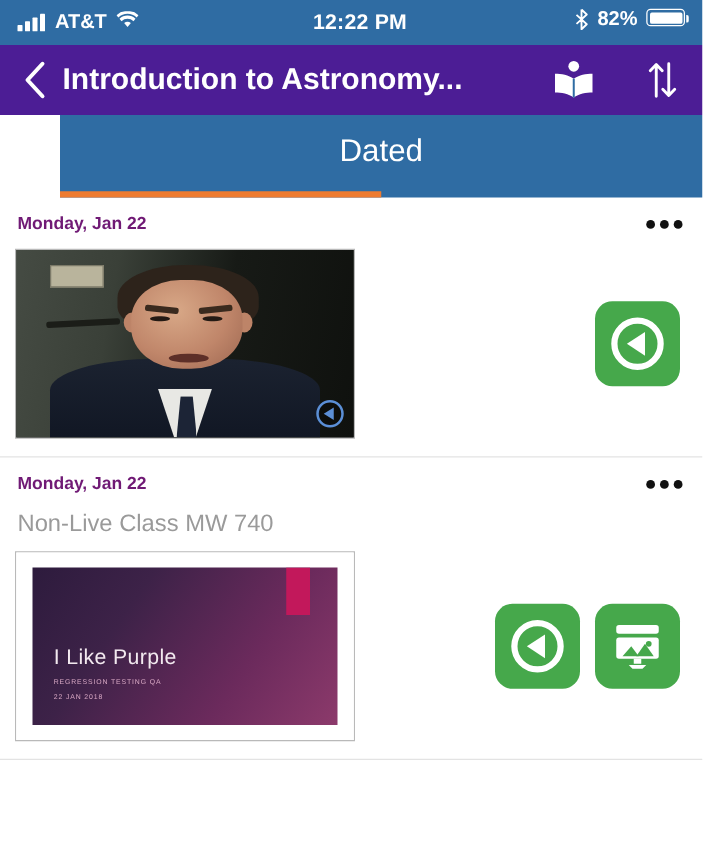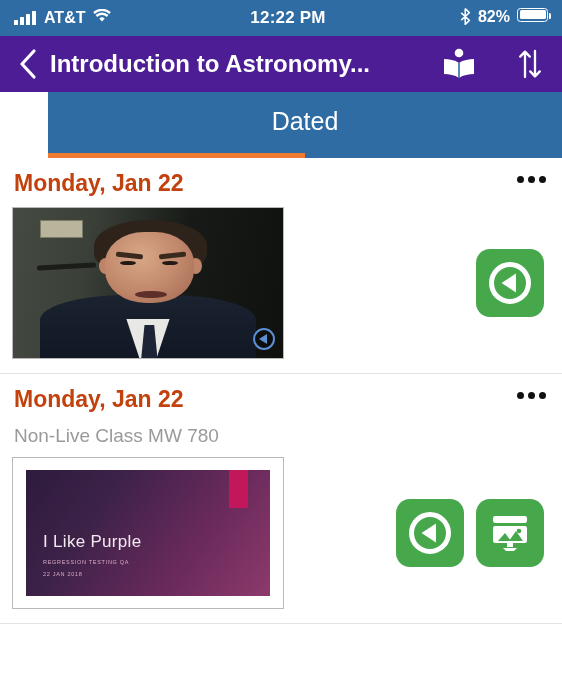--- a/index.html
+++ b/index.html
@@ -69,21 +69,21 @@
     background: #EE7B30;
   }
 
   
   .list { background: #fff; }
   .item { position: relative; padding: 12px 0 0 0; }
   .item-head {
     display: flex; align-items: flex-start; justify-content: space-between;
     padding: 0 14px;
   }
-  .item-date { color: #c2410c; font-size: 23px; font-weight: bold; }
+  .item-date { color: #701a75; font-size: 14px; font-weight: bold; }
   .more-btn {
     display: flex; gap: 4px; align-items: center; padding: 6px 2px; cursor: pointer;
   }
   .more-btn i { width: 7px; height: 7px; border-radius: 50%; background: #111; display:block; }
   .item-sub {
     color: #9A9A9A; font-size: 19px; padding: 12px 14px 0 14px;
   }
   .item-body {
     display: flex; align-items: center; justify-content: space-between;
     padding: 10px 14px 14px 12px;
@@ -283,21 +283,21 @@
 
     <div class="item">
       <div class="item-head">
         <div class="item-date">Monday, Jan 22</div>
         <div class="more-btn">
             <i></i>
             <i></i>
             <i></i>
           </div>
       </div>
-      <div class="item-sub">Non-Live Class MW 780</div>
+      <div class="item-sub">Non-Live Class MW 740</div>
 
       <div class="item-body">
         <div class="thumb-wrap">
           <div class="slide-thumb">
             <div class="slide-inner">
               <div class="slide-tab"></div>
               <div class="slide-title">I Like Purple</div>
               <div class="slide-sub">REGRESSION TESTING QA</div>
               <div class="slide-date">22 JAN 2018</div>
             </div>

